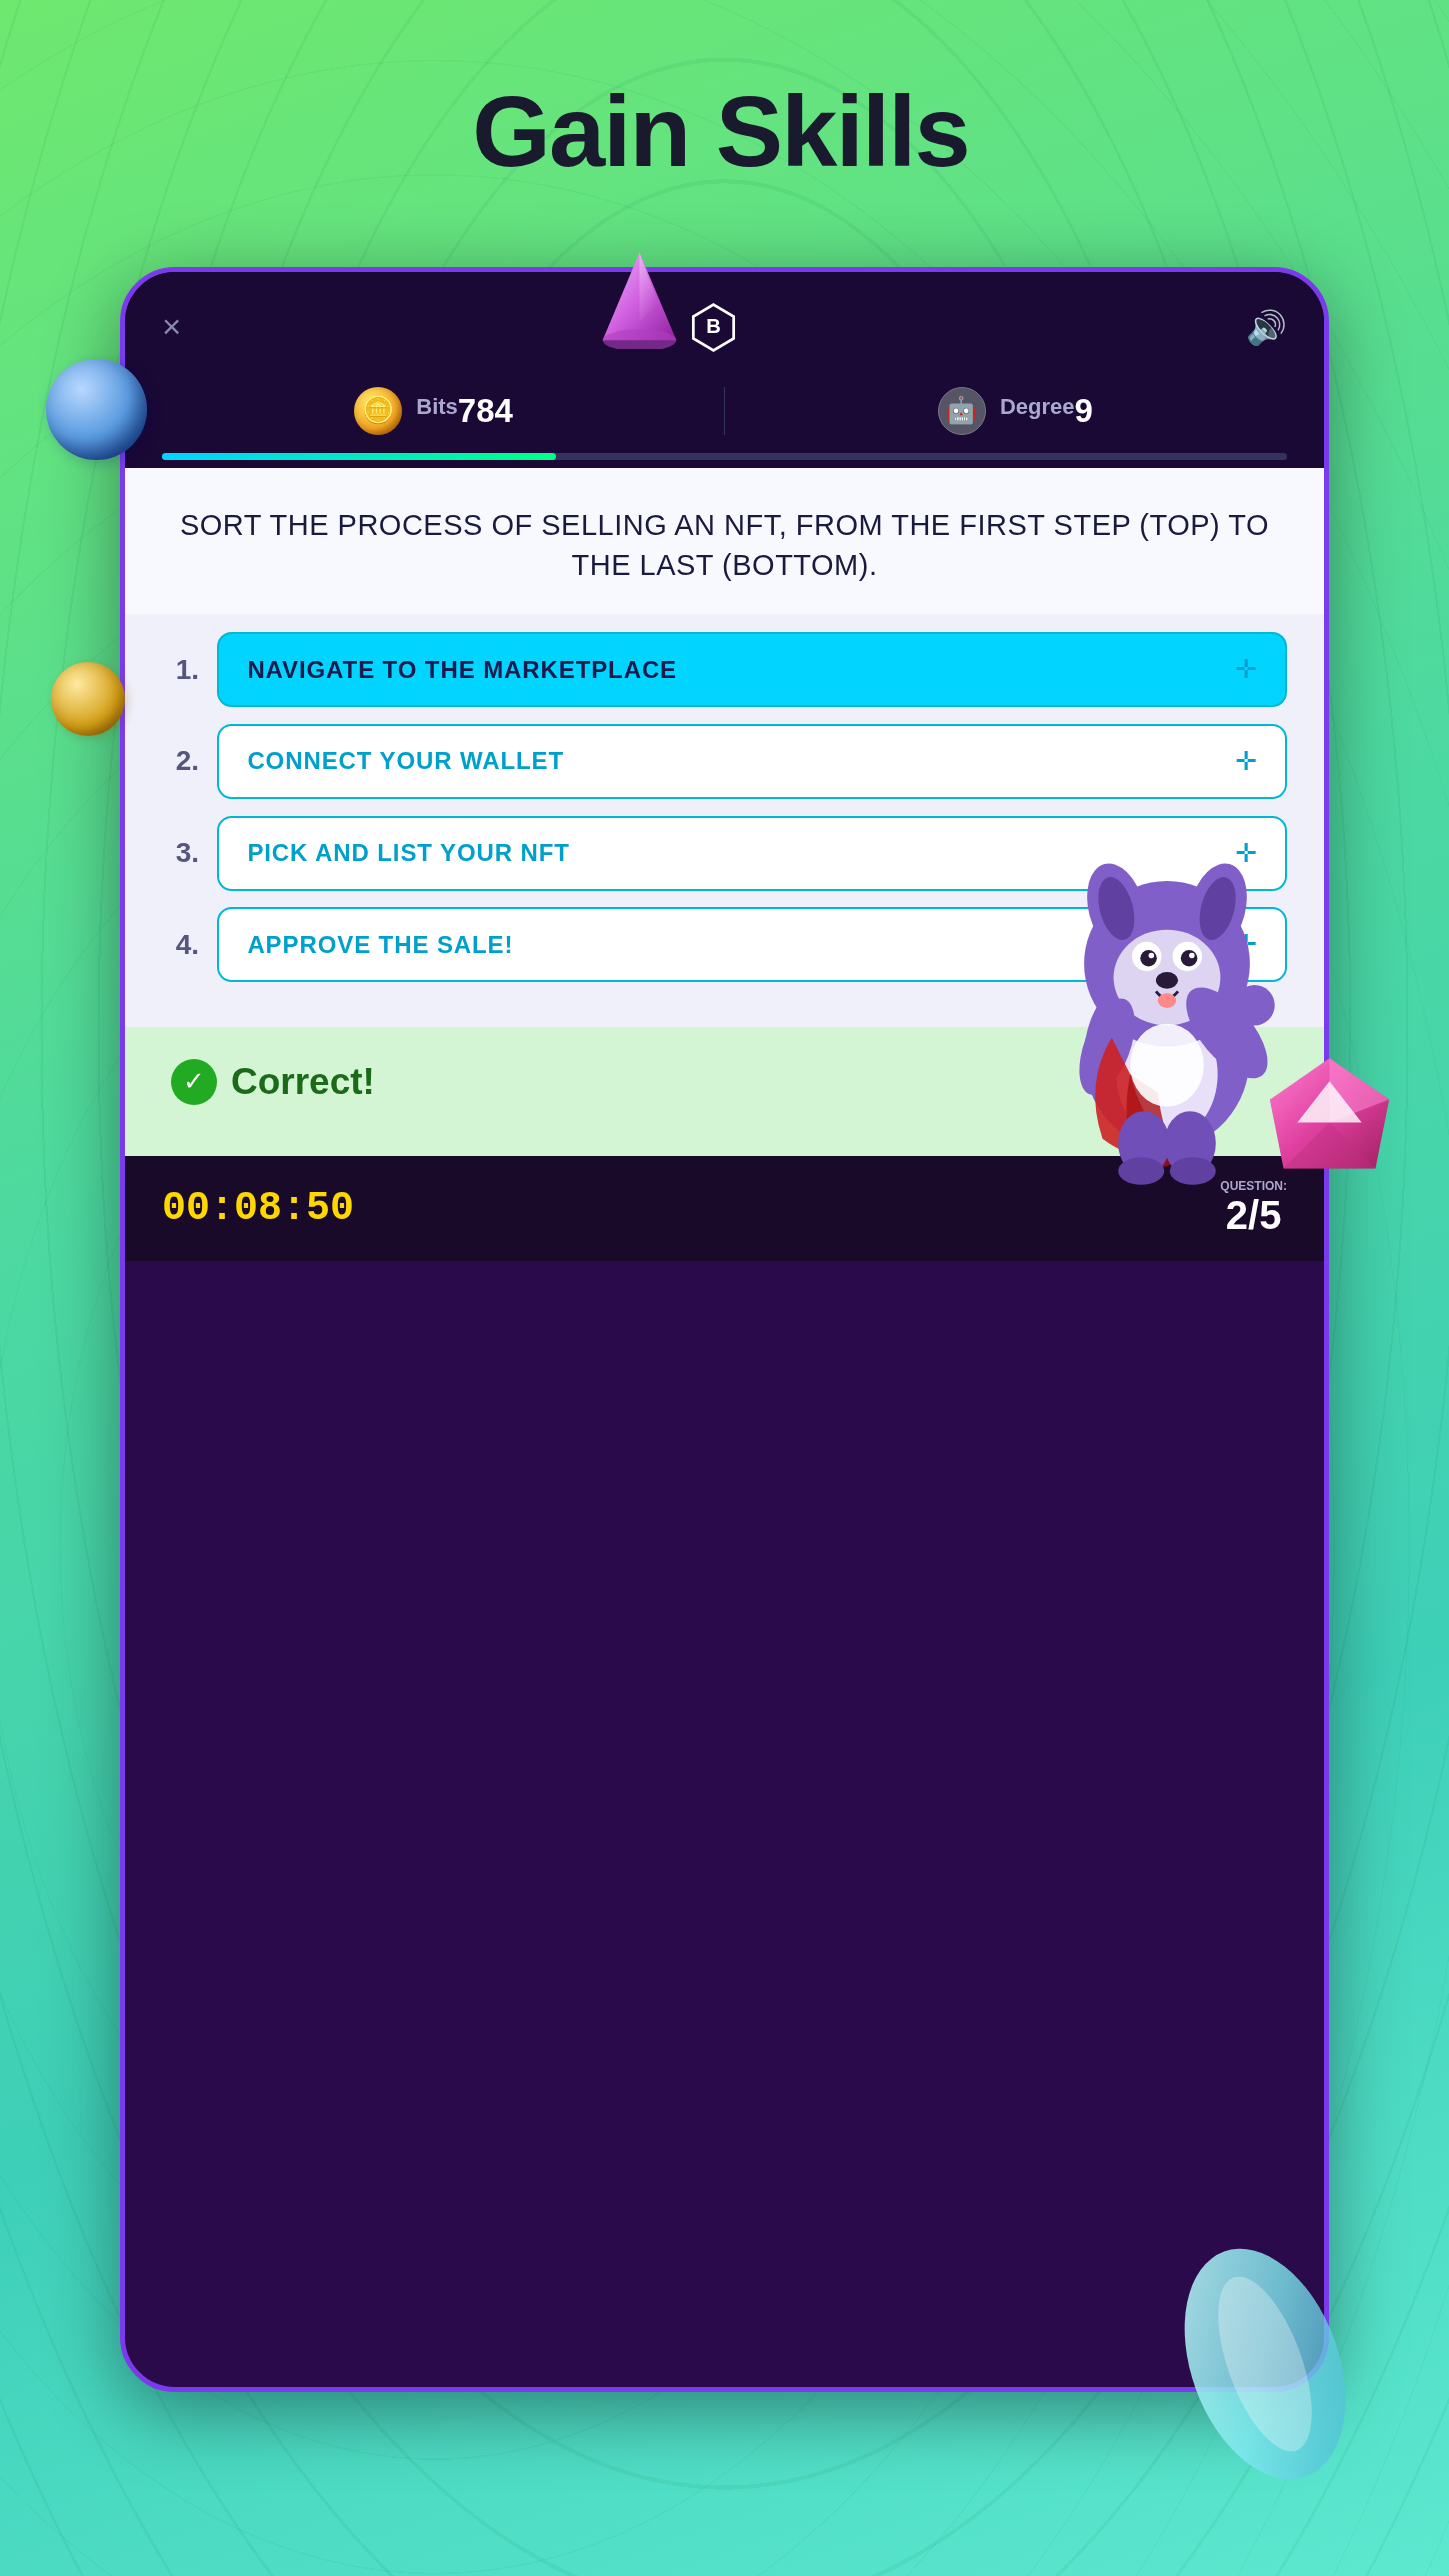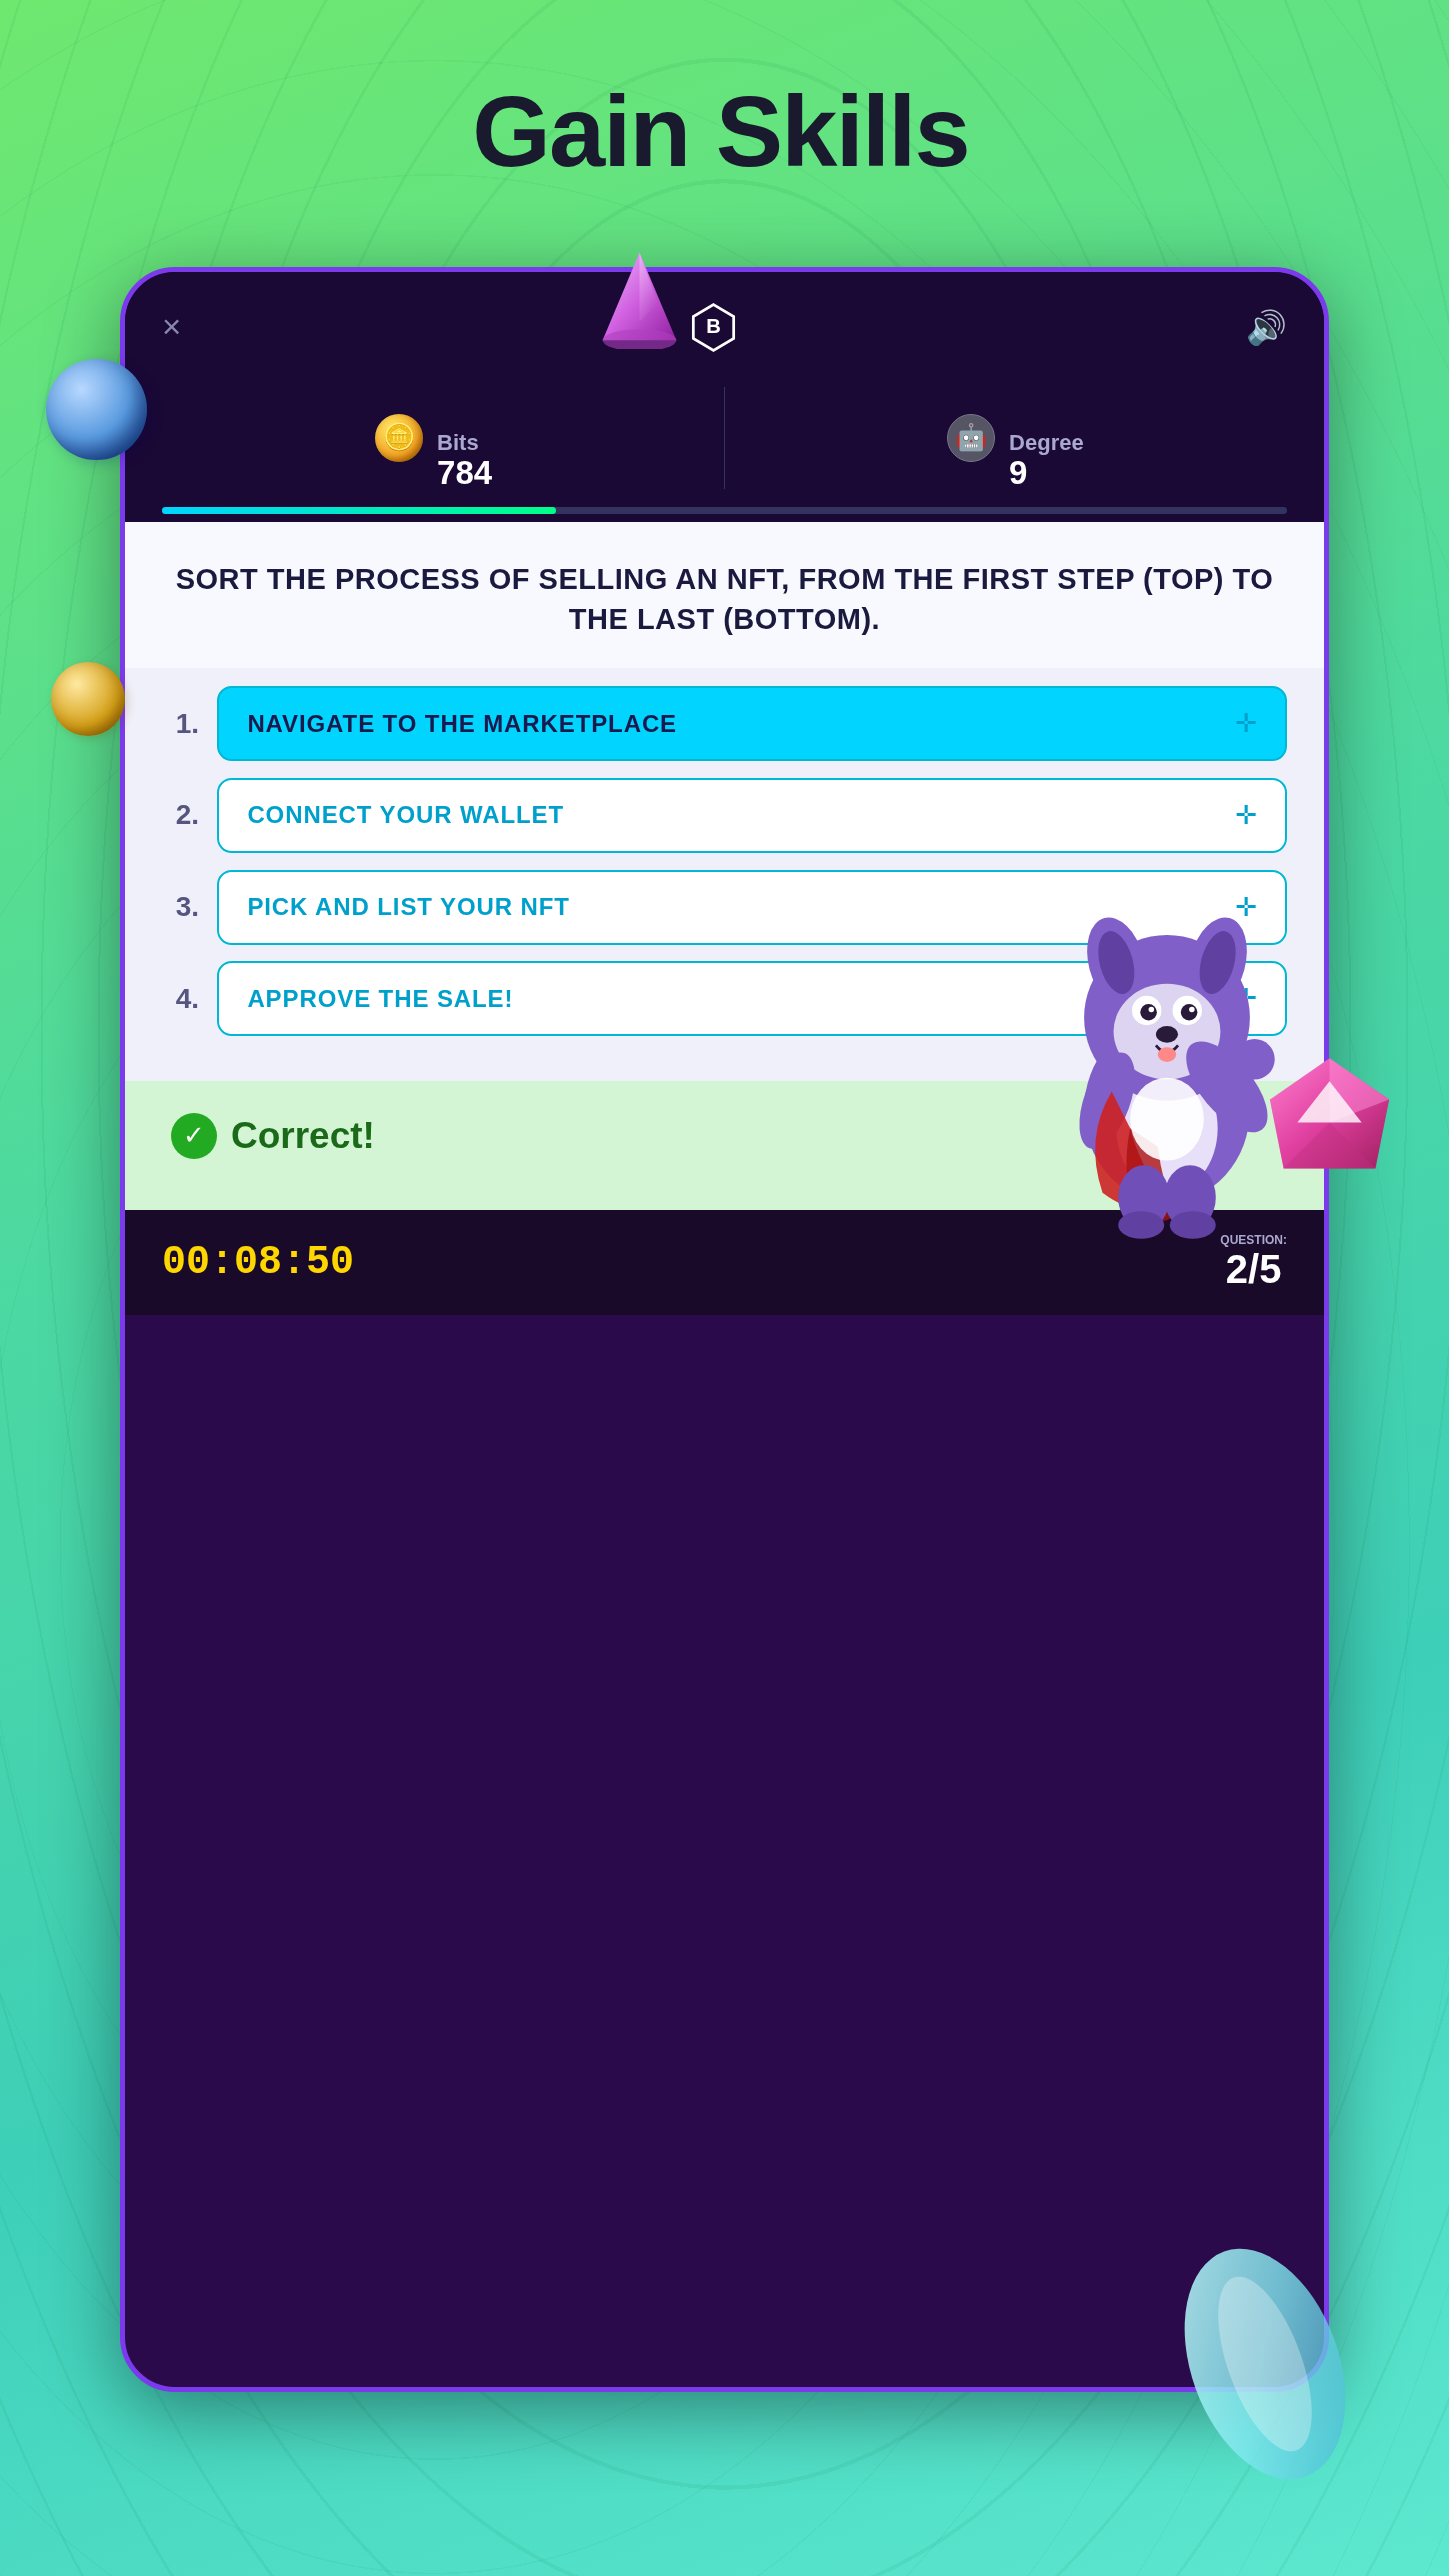--- a/index.html
+++ b/index.html
@@ -173,22 +173,21 @@
       display: flex;
       align-items: center;
       justify-content: center;
       font-size: 26px;
       overflow: hidden;
       border: 1.8px solid #778;
     }
 
     .stat-text {
       display: flex;
-      flex-direction: column;
-      margin-top: 43px;
+      flex-direction: row;
     }
 
     .stat-label {
       color: #aaa8cc;
       font-size: 22px;
       font-weight: 600;
       font-family: Arial, sans-serif;
     }
 
     .stat-value {
@@ -225,21 +224,21 @@
     }
 
     
     .question-area {
       background: #f8f8ff;
       padding: 37px 46px 28px;
     }
 
     .question-text {
       font-size: 29px;
-      font-weight: 700;
+      font-weight: 400;
       color: #1a1a3e;
       text-align: center;
       line-height: 1.4;
       font-family: Arial, sans-serif;
       letter-spacing: 0.5px;
     }
 
     
     .answers-area {
       background: #f0f0fa;

